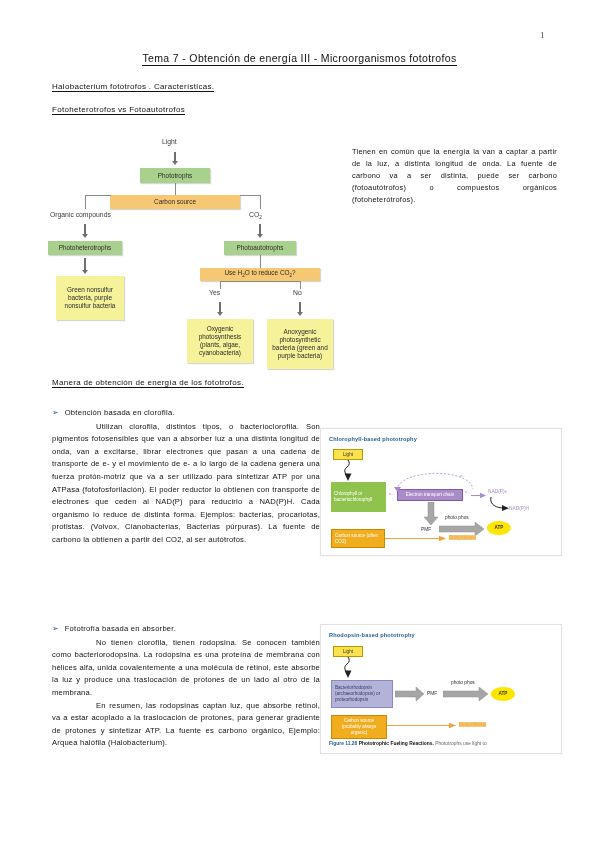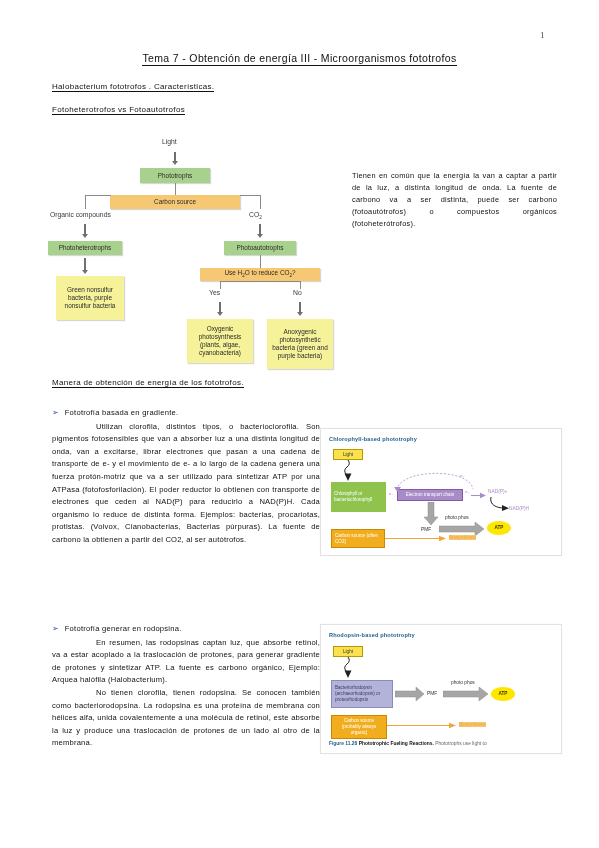--- a/index.html
+++ b/index.html
@@ -55,21 +55,20 @@
     border-left:3.2px solid transparent;border-right:3.2px solid transparent;
     border-top:4.4px solid #6f6f6f;
   }
   .arr-stem{position:absolute;background:#6f6f6f;width:1.6px;}
 
   
   .side-note{
     position:absolute;left:352px;top:146px;width:205px;
     font-size:7.4px;line-height:1.62;color:#111;text-align:justify;
     letter-spacing:.25px;
-    margin-top:24px;
   }
 
   
   .body-block{position:absolute;left:52px;width:268px;}
   .bullet-row{display:flex;align-items:flex-start;gap:6px;margin-bottom:3px;}
   .bullet{color:#2f5496;font-size:8px;line-height:1.2;flex:0 0 auto;}
   .bullet-label{font-size:7.6px;color:#111;letter-spacing:.25px;}
   .para{
     font-size:7.6px;line-height:1.66;color:#111;text-align:justify;
     letter-spacing:.2px;text-indent:0;
@@ -200,32 +199,32 @@
     <div class="fbox yellow" style="left:219px;top:189px;width:66px;height:50px;padding:3px;">
       <span>Anoxygenic photosynthetic bacteria (green and purple bacteria)</span>
     </div>
   </div>
 
   <div class="side-note">Tienen en común que la energía la van a captar a partir de la luz, a distinta longitud de onda. La fuente de carbono va a ser distinta, puede ser carbono (fotoautótrofos) o compuestos orgánicos (fotoheterótrofos).</div>
 
   <div class="body-block bb1">
     <div class="bullet-row">
       <span class="bullet">➢</span>
-      <span class="bullet-label">Fototrofía basada en gradiente.</span>
+      <span class="bullet-label">Obtención basada en clorofila.</span>
     </div>
     <div class="para"><span class="ind"></span><span>Utilizan clorofila, distintos tipos, o bacterioclorofila. Son pigmentos fotosensibles que van a absorber luz a una distinta longitud de onda, van a excitarse, librar electrones que pasan a una cadena de transporte de e- y el movimiento de e- a lo largo de la cadena genera una fuerza protón-motriz que va a ser utilizado para sintetizar ATP por una ATPasa (fotofosforilación). El poder reductor lo obtienen con transporte de electrones que ceden al NAD(P) para reducirlo a NAD(P)H. Cada organismo lo reduce de distinta forma. Ejemplos: bacterias, procariotas, protistas. (Volvox, Cianobacterias, Bacterias púrpuras). La fuente de carbono la obtienen a partir del CO2, al ser autótrofos.</span></div>
   </div>
 
   <div class="body-block bb2">
     <div class="bullet-row">
       <span class="bullet">➢</span>
-      <span class="bullet-label">Fototrofía generar en rodopsina.</span>
-    </div>
+      <span class="bullet-label">Fototrofía basada en absorber.</span>
+    </div>
+    <div class="para"><span class="ind"></span><span>No tienen clorofila, tienen rodopsina. Se conocen también como bacteriorodopsina. La rodopsina es una proteína de membrana con hélices alfa, unida covalentemente a una molécula de retinol, este absorbe la luz y produce una traslocación de protones de un lado al otro de la membrana.</span></div>
     <div class="para"><span class="ind"></span><span>En resumen, las rodopsinas captan luz, que absorbe retinol, va a estar acoplado a la traslocación de protones, para generar gradiente de protones y sintetizar ATP. La fuente es carbono orgánico, Ejemplo: Arquea halófila (Halobacterium).</span></div>
-    <div class="para"><span class="ind"></span><span>No tienen clorofila, tienen rodopsina. Se conocen también como bacteriorodopsina. La rodopsina es una proteína de membrana con hélices alfa, unida covalentemente a una molécula de retinol, este absorbe la luz y produce una traslocación de protones de un lado al otro de la membrana.</span></div>
   </div>
 
   <div class="panel p1">
     <div class="panel-title">Chlorophyll-based phototrophy</div>
 
     <div class="pbox b-light" style="left:12px;top:20px;width:30px;height:11px;">
       <span>Light</span>
     </div>
 
     <svg class="squig" style="left:22px;top:31px;" width="10" height="22">

